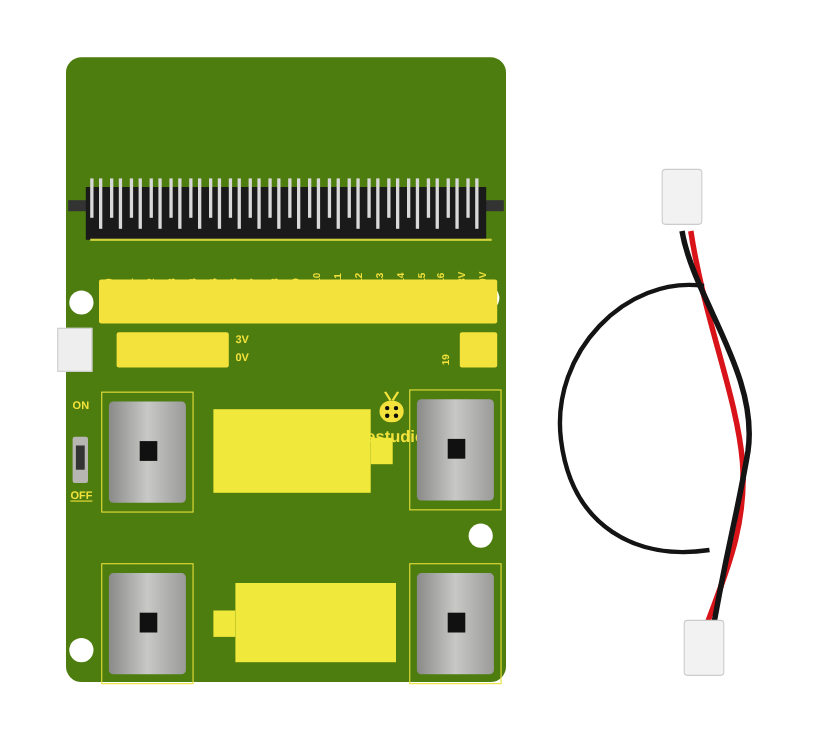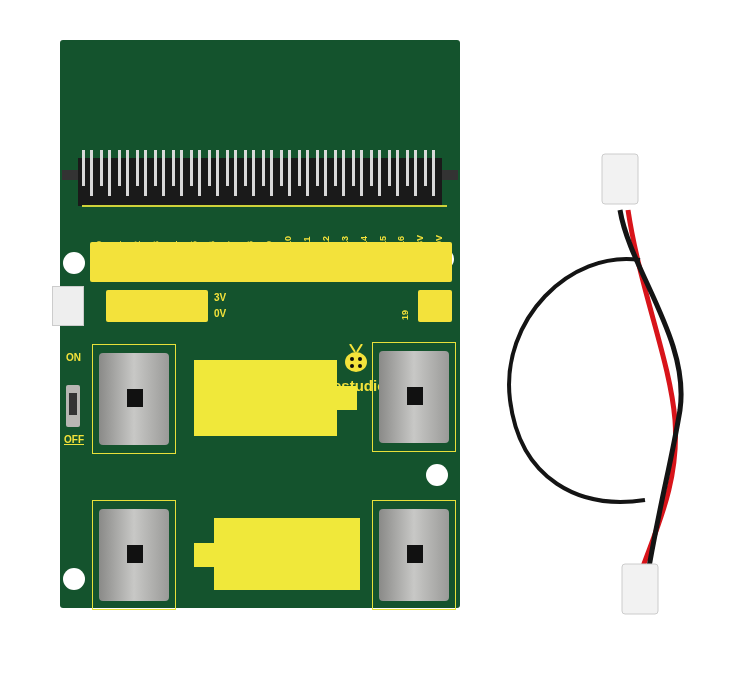--- a/index.html
+++ b/index.html
@@ -1,17 +1,17 @@
 <!DOCTYPE html>
 <html><head>
 <meta charset="utf-8">
 <style>
   html, body { margin:0; padding:0; background:#ffffff; }
   body { width:750px; height:677px; position:relative; overflow:hidden; font-family:"Liberation Sans", sans-serif; }
-  .board { position:absolute; left:60px; top:40px; width:400px; height:568px; background:#14532d; border-radius:3px; }
+  .board { position:absolute; left:60px; top:52px; width:400px; height:568px; background:#4d7c0f; border-radius:14px; }
   .edge-conn { position:absolute; left:0; top:110px; width:400px; height:58px; }
   .pin-line { position:absolute; left:22px; top:165px; width:365px; height:2px; background:#cfd23a; }
   .hole { position:absolute; width:22px; height:22px; border-radius:50%; background:#fff; }
   .header-strip { position:absolute; background:#f3e23b; border-radius:2px; }
   .pinlabel { position:absolute; color:#f3e23b; font-size:9px; font-weight:bold; transform:rotate(-90deg); transform-origin:left bottom; white-space:nowrap; }
   .lbl { position:absolute; color:#f3e23b; font-size:10px; font-weight:bold; }
   .pad { position:absolute; background:#f0e83a; }
   .holder { position:absolute; width:82px; height:108px; border:1px solid #e8e03a; }
   .clip { position:absolute; left:6px; top:8px; width:70px; height:92px; background:linear-gradient(90deg,#8a8a88,#c8c8c6,#9a9a98); border-radius:4px; }
   .clip .win { position:absolute; left:28px; top:36px; width:16px; height:18px; background:#111; }

